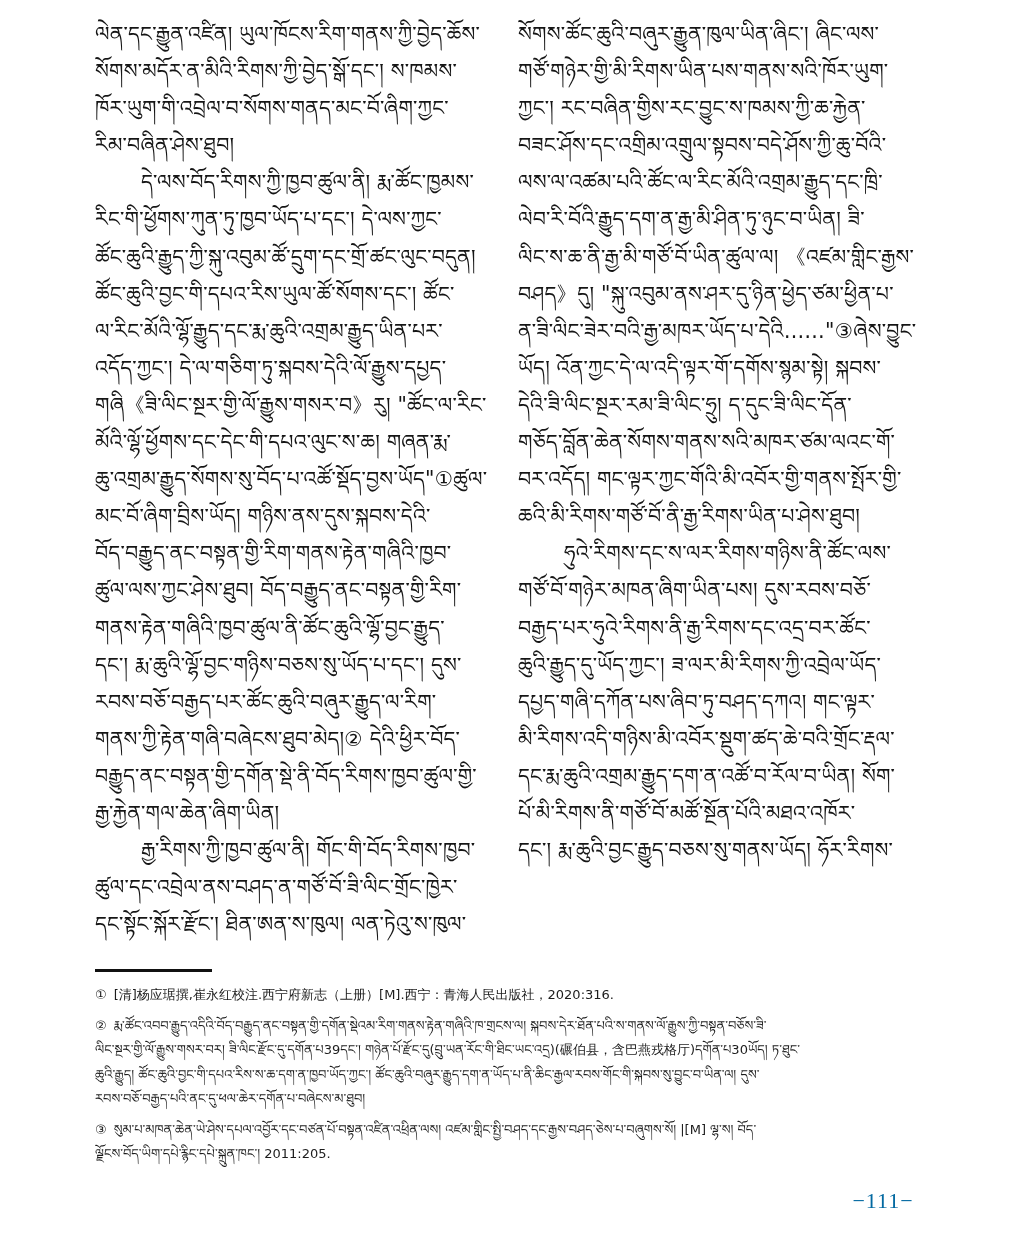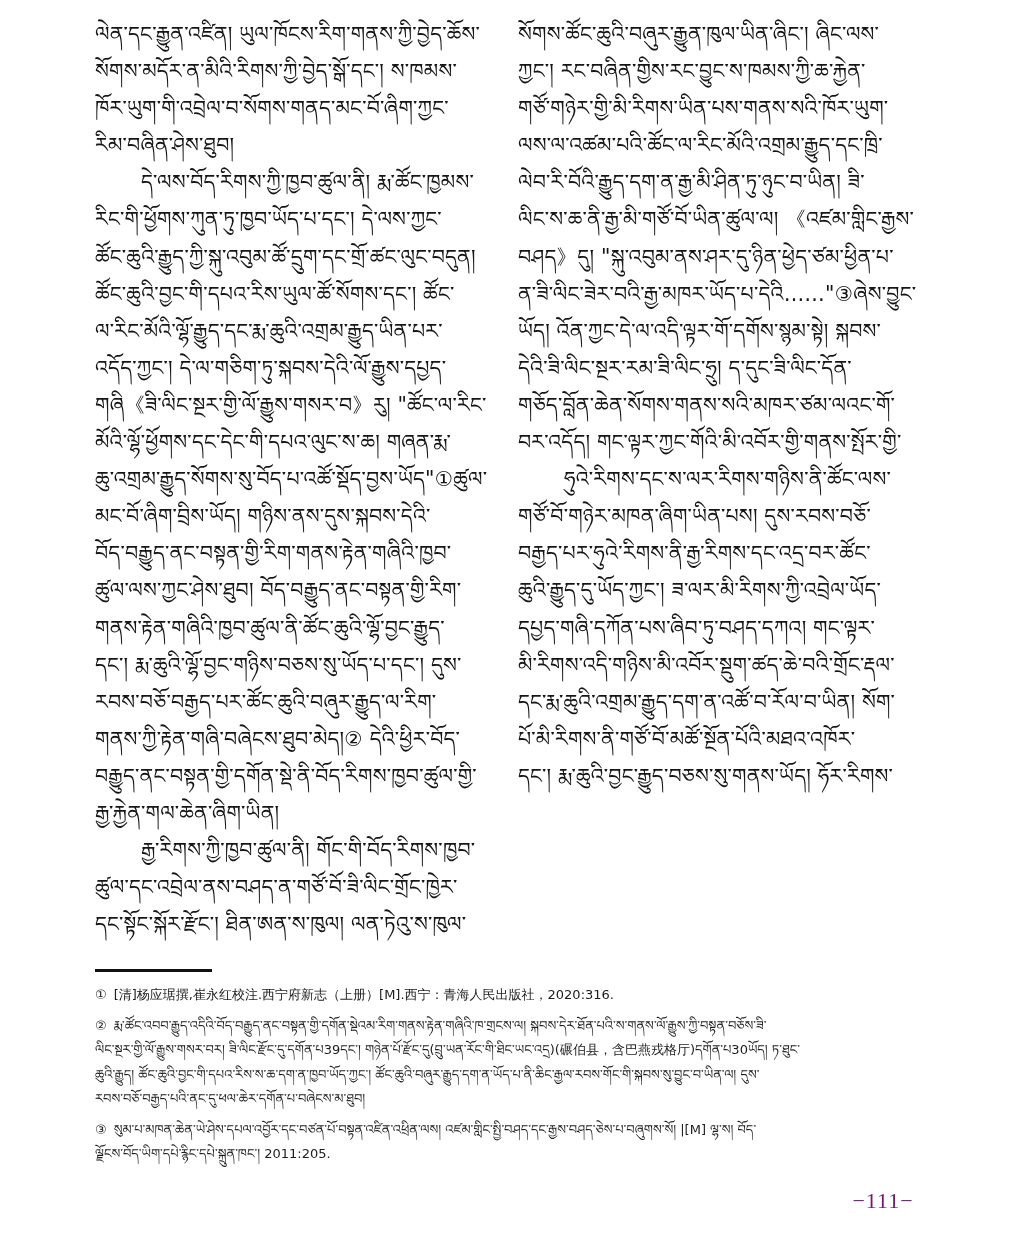--- a/index.html
+++ b/index.html
@@ -27,21 +27,21 @@
     font-size:13px;color:#1c1c1c;
   }
   .footnote{margin-bottom:6px;}
   .fn-line{
     line-height:24.5px;white-space:nowrap;overflow:hidden;
   }
   .fn-marker{margin-right:7px;}
   .page-number{
     position:absolute;top:1188px;left:843px;width:80px;
     font-family:"Liberation Serif","DejaVu Serif",serif;
-    font-size:22px;letter-spacing:1px;color:#701a75;text-align:center;
+    font-size:22px;letter-spacing:1px;color:#0369a1;text-align:center;
   }
 </style>
 </head>
 <body>
 
 <div class="page">
   <div class="columns">
     <div class="column">
         <div class="text-line">ལེན་དང་རྒྱུན་འཛིན། ཡུལ་ཁོངས་རིག་གནས་ཀྱི་བྱེད་ཆོས་</div>
         <div class="text-line">སོགས་མདོར་ན་མིའི་རིགས་ཀྱི་བྱེད་སྒོ་དང་། ས་ཁམས་</div>
@@ -64,31 +64,33 @@
         <div class="text-line">རབས་བཅོ་བརྒྱད་པར་ཚོང་ཆུའི་བཞུར་རྒྱུད་ལ་རིག་</div>
         <div class="text-line">གནས་ཀྱི་རྟེན་གཞི་བཞེངས་ཐུབ་མེད།② དེའི་ཕྱིར་བོད་</div>
         <div class="text-line">བརྒྱུད་ནང་བསྟན་གྱི་དགོན་སྡེ་ནི་བོད་རིགས་ཁྱབ་ཚུལ་གྱི་</div>
         <div class="text-line">རྒྱ་རྐྱེན་གལ་ཆེན་ཞིག་ཡིན།</div>
         <div class="text-line indent">རྒྱ་རིགས་ཀྱི་ཁྱབ་ཚུལ་ནི། གོང་གི་བོད་རིགས་ཁྱབ་</div>
         <div class="text-line">ཚུལ་དང་འབྲེལ་ནས་བཤད་ན་གཙོ་བོ་ཟི་ལིང་གྲོང་ཁྱེར་</div>
         <div class="text-line">དང་སྟོང་སྐོར་རྫོང་། ཐིན་ཨན་ས་ཁུལ། ལན་ཏེའུ་ས་ཁུལ་</div>
       </div>
     <div class="column">
         <div class="text-line">སོགས་ཚོང་ཆུའི་བཞུར་རྒྱུན་ཁུལ་ཡིན་ཞིང་། ཞིང་ལས་</div>
+        <div class="text-line">གཙོ་གཉེར་གྱི་མི་རིགས་ཡིན་པས་གནས་སའི་ཁོར་ཡུག་</div>
         <div class="text-line">ཀྱང་། རང་བཞིན་གྱིས་རང་བྱུང་ས་ཁམས་ཀྱི་ཆ་རྐྱེན་</div>
-        <div class="text-line">གཙོ་གཉེར་གྱི་མི་རིགས་ཡིན་པས་གནས་སའི་ཁོར་ཡུག་</div>
+        <div class="text-line">བཟང་ཤོས་དང་འགྲིམ་འགྲུལ་སྟབས་བདེ་ཤོས་ཀྱི་ཆུ་བོའི་</div>
         <div class="text-line">ལས་ལ་འཚམ་པའི་ཚོང་ལ་རིང་མོའི་འགྲམ་རྒྱུད་དང་ཁྲི་</div>
         <div class="text-line">ལེབ་རི་བོའི་རྒྱུད་དག་ན་རྒྱ་མི་ཤིན་ཏུ་ཉུང་བ་ཡིན། ཟི་</div>
         <div class="text-line">ལིང་ས་ཆ་ནི་རྒྱ་མི་གཙོ་བོ་ཡིན་ཚུལ་ལ། 《འཛམ་གླིང་རྒྱས་</div>
         <div class="text-line">བཤད》དུ། "སྐུ་འབུམ་ནས་ཤར་དུ་ཉིན་ཕྱེད་ཙམ་ཕྱིན་པ་</div>
         <div class="text-line">ན་ཟི་ལིང་ཟེར་བའི་རྒྱ་མཁར་ཡོད་པ་དེའི……"③ཞེས་བྱུང་</div>
         <div class="text-line">ཡོད། འོན་ཀྱང་དེ་ལ་འདི་ལྟར་གོ་དགོས་སྙམ་སྟེ། སྐབས་</div>
         <div class="text-line">དེའི་ཟི་ལིང་སྔར་རམ་ཟི་ལིང་ཧྲུ། ད་དུང་ཟི་ལིང་དོན་</div>
         <div class="text-line">གཅོད་བློན་ཆེན་སོགས་གནས་སའི་མཁར་ཙམ་ལའང་གོ་</div>
         <div class="text-line">བར་འདོད། གང་ལྟར་ཀྱང་གོའི་མི་འབོར་གྱི་གནས་སྤོར་གྱི་</div>
+        <div class="text-line">ཆའི་མི་རིགས་གཙོ་བོ་ནི་རྒྱ་རིགས་ཡིན་པ་ཤེས་ཐུབ།</div>
         <div class="text-line indent">ཧུའེ་རིགས་དང་ས་ལར་རིགས་གཉིས་ནི་ཚོང་ལས་</div>
         <div class="text-line">གཙོ་བོ་གཉེར་མཁན་ཞིག་ཡིན་པས། དུས་རབས་བཅོ་</div>
         <div class="text-line">བརྒྱད་པར་ཧུའེ་རིགས་ནི་རྒྱ་རིགས་དང་འདྲ་བར་ཚོང་</div>
         <div class="text-line">ཆུའི་རྒྱུད་དུ་ཡོད་ཀྱང་། ཟ་ལར་མི་རིགས་ཀྱི་འབྲེལ་ཡོད་</div>
         <div class="text-line">དཔྱད་གཞི་དཀོན་པས་ཞིབ་ཏུ་བཤད་དཀའ། གང་ལྟར་</div>
         <div class="text-line">མི་རིགས་འདི་གཉིས་མི་འབོར་སྡུག་ཚད་ཆེ་བའི་གྲོང་རྡལ་</div>
         <div class="text-line">དང་རྨ་ཆུའི་འགྲམ་རྒྱུད་དག་ན་འཚོ་བ་རོལ་བ་ཡིན། སོག་</div>
         <div class="text-line">པོ་མི་རིགས་ནི་གཙོ་བོ་མཚོ་སྔོན་པོའི་མཐའ་འཁོར་</div>
         <div class="text-line">དང་། རྨ་ཆུའི་བྱང་རྒྱུད་བཅས་སུ་གནས་ཡོད། ཧོར་རིགས་</div>
       </div>

